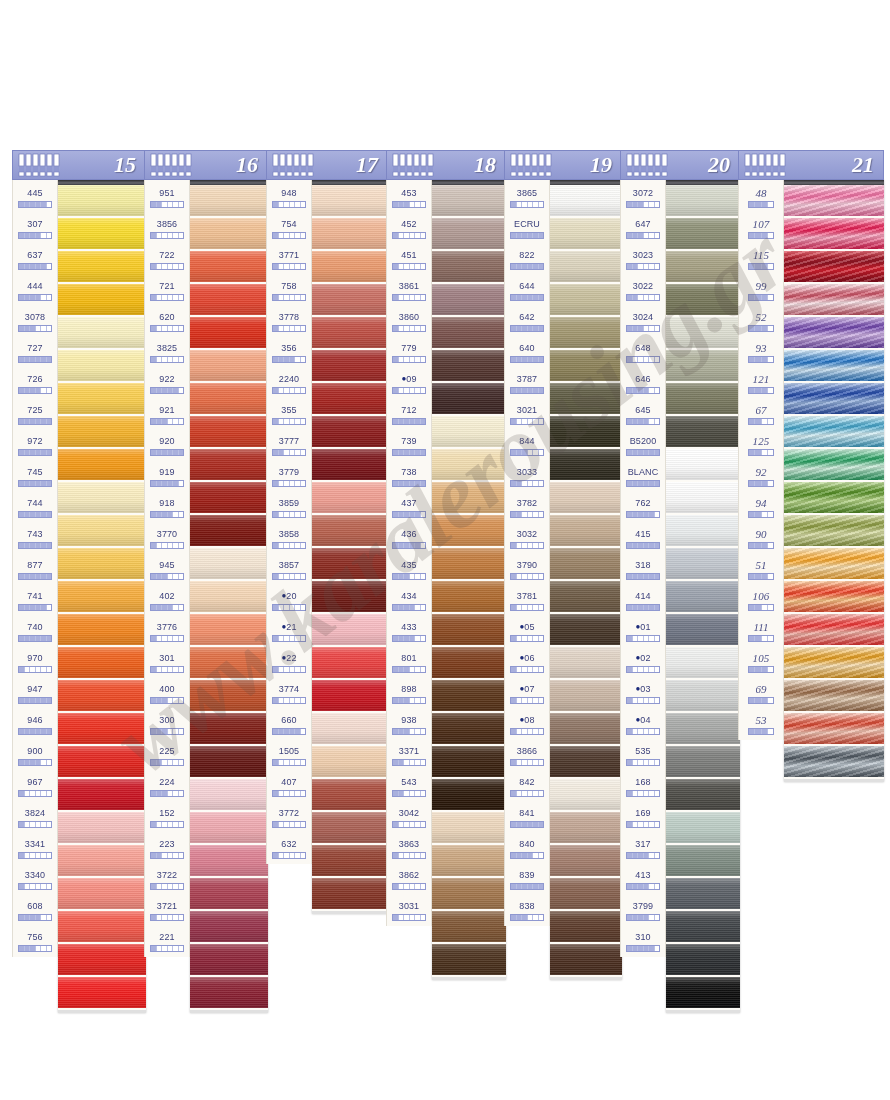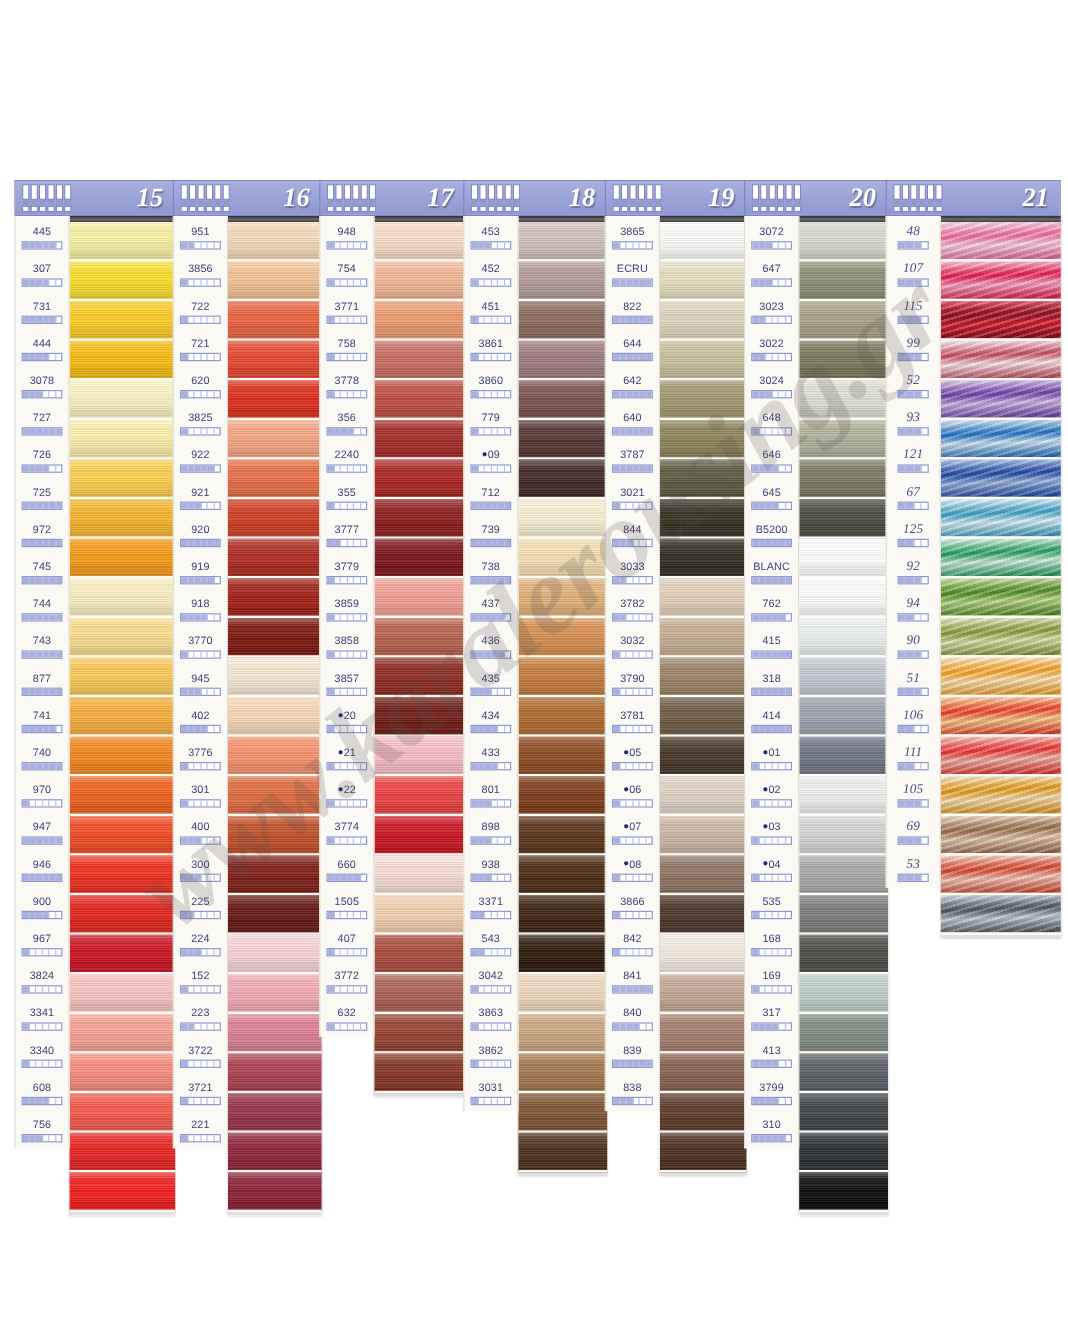--- a/index.html
+++ b/index.html
@@ -211,21 +211,21 @@
               <span class="tickstrip">
                 <i class="on"></i>
                 <i class="on"></i>
                 <i class="on"></i>
                 <i class="on"></i>
                 <i></i>
                 <i></i>
               </span>
             </div>
             <div class="label-cell">
-              <span class="label-num">731</span>
+              <span class="label-num">637</span>
               <span class="tickstrip">
                 <i class="on"></i>
                 <i class="on"></i>
                 <i class="on"></i>
                 <i class="on"></i>
                 <i class="on"></i>
                 <i></i>
               </span>
             </div>
             <div class="label-cell">

